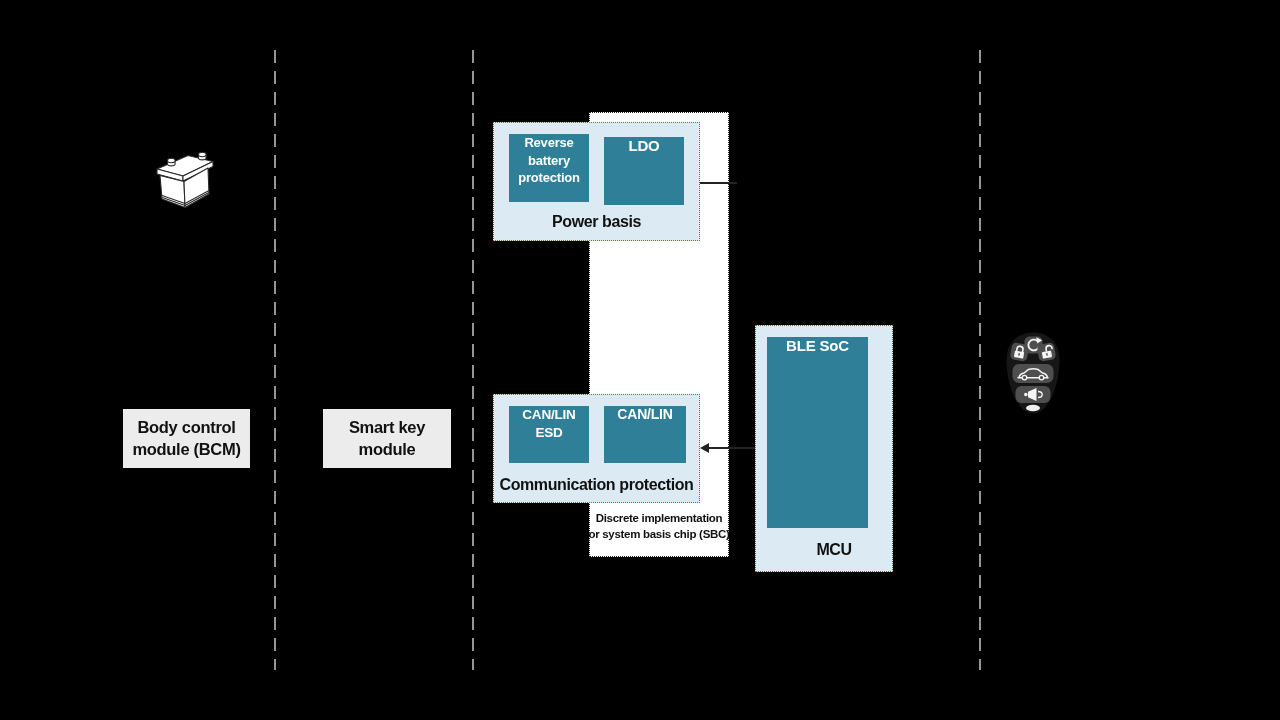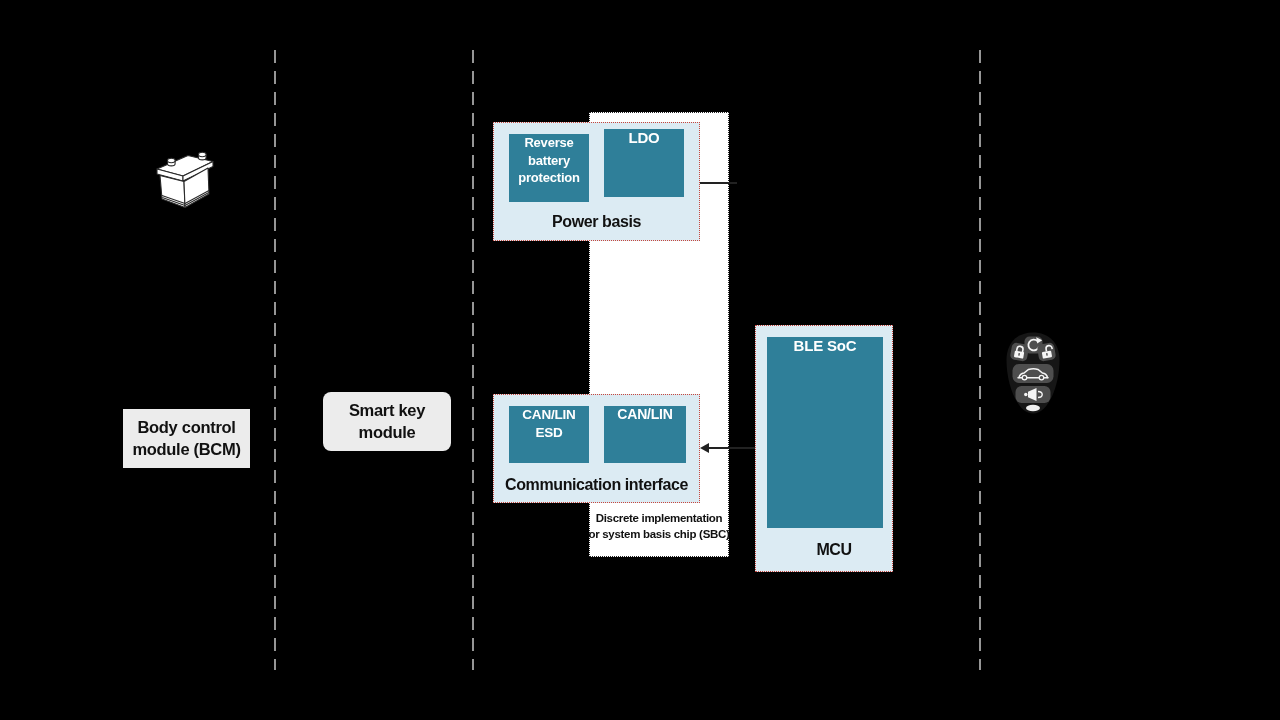--- a/index.html
+++ b/index.html
@@ -10,42 +10,42 @@
   .divider{position:absolute;top:50px;height:620px;width:2px;
     background:repeating-linear-gradient(180deg,#969696 0 13px,transparent 13px 21px);}
   .div1{left:274px;} .div2{left:472px;} .div3{left:979px;}
 
   
   .graybox{position:absolute;width:127px;height:59px;background:#ececec;
     display:flex;align-items:center;justify-content:center;text-align:center;
     font-size:16.5px;font-weight:700;letter-spacing:-0.3px;line-height:1.3;color:#111;
     padding:16px 3px;box-sizing:border-box;}
   .bcm{left:123px;top:409px;}
-  .smartkey{left:323px;top:392px;width:128px;border-radius:8px;}
+  .smartkey{left:323px;top:409px;width:128px;}
 
   
   .sbc{position:absolute;left:589px;top:112px;width:140px;height:445px;
     background:#fff;border:1px dotted #222;box-sizing:border-box;}
   .sbc-note{position:absolute;left:-6px;right:-6px;bottom:14px;text-align:center;
     font-size:11.5px;font-weight:700;letter-spacing:-0.3px;line-height:16px;color:#111;}
 
   
   .panel{position:absolute;background:#dcebf3;border:1px dotted #c8463c;box-sizing:border-box;}
   .power{left:493px;top:122px;width:207px;height:119px;}
   .comm{left:493px;top:394px;width:207px;height:109px;}
   .mcu{left:755px;top:325px;width:138px;height:247px;}
 
   .chip{position:absolute;background:#2f7f99;color:#fff;display:flex;align-items:flex-start;
     justify-content:center;text-align:center;font-weight:700;letter-spacing:-0.2px;
     padding:0 4px;box-sizing:border-box;}
   .power .chipA{left:15px;top:11px;width:80px;height:68px;font-size:13px;line-height:1.35;}
-  .power .chipB{left:110px;top:6px;width:80px;height:68px;font-size:15px;}
+  .power .chipB{left:110px;top:14px;width:80px;height:68px;font-size:15px;}
   .comm .chipA{left:15px;top:11px;width:80px;height:57px;font-size:13.5px;line-height:1.3;}
   .comm .chipB{left:110px;top:11px;width:82px;height:57px;font-size:14px;}
-  .mcu .chipA{left:11px;top:11px;width:116px;height:191px;font-size:15px;}
+  .mcu .chipA{left:11px;top:11px;width:101px;height:191px;font-size:15px;}
 
   .panel-label{position:absolute;left:0;right:0;text-align:center;font-weight:700;
     letter-spacing:-0.4px;color:#111;font-size:16px;}
   .power .panel-label{bottom:9px;}
   .comm .panel-label{bottom:8px;}
   .mcu .panel-label{bottom:12px;margin-left:20px;}
 
   
   .line-ldo{position:absolute;left:699px;top:182px;width:38px;height:2px;background:#222;}
   .arrow-line{position:absolute;left:708px;top:447px;width:47px;height:2px;background:#222;}
@@ -113,21 +113,21 @@
     <div class="panel-label">Power basis</div>
   </div>
 
   <div class="panel comm">
     <div class="chip chipA">
       <span>CAN/LIN ESD</span>
     </div>
     <div class="chip chipB">
       <span>CAN/LIN</span>
     </div>
-    <div class="panel-label">Communication interface</div>
+    <div class="panel-label">Communication protection</div>
   </div>
 
   <div class="panel mcu">
     <div class="chip chipA">
       <span>BLE SoC</span>
     </div>
     <div class="panel-label">MCU</div>
   </div>
 
   <div class="icon-wrap fob-wrap">

